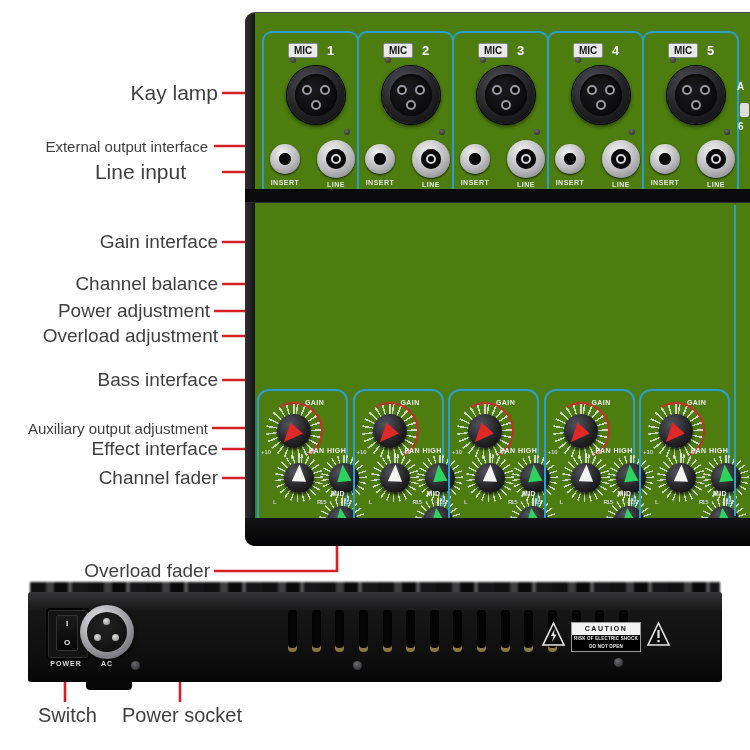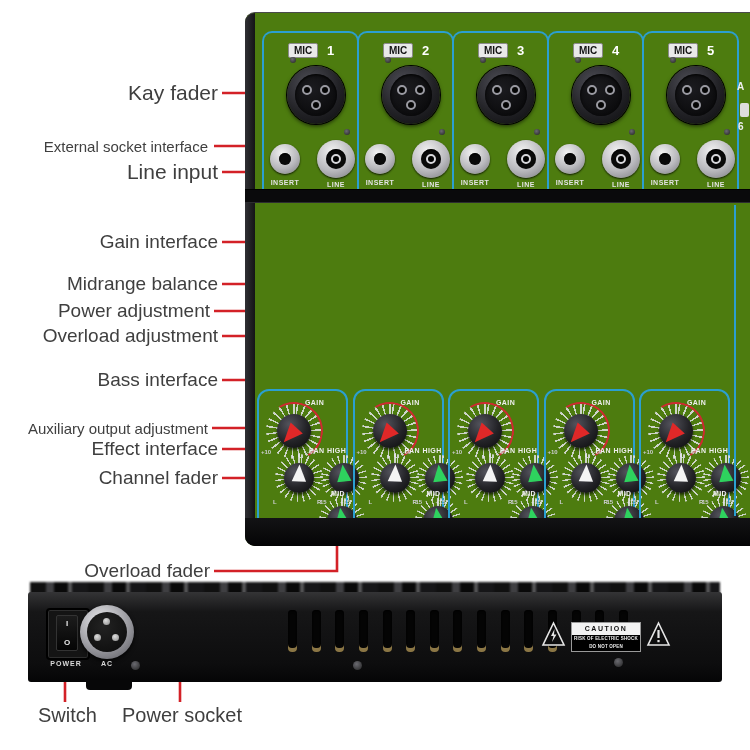--- a/index.html
+++ b/index.html
@@ -57,25 +57,25 @@
   .slot{width:9px;height:42px;background:#040404;border-radius:4px;box-shadow:inset 0 -4px 0 rgba(186,158,92,.75),inset 0 1px 2px #000;}
   .warn-tri{position:absolute;}
   #caution-box{position:absolute;left:543px;top:30px;width:70px;height:30px;border:1px solid #999;box-sizing:border-box;background:#000;}
   #caution-top{height:12px;background:#f2f2f2;color:#101010;text-align:center;font-size:7px;font-weight:bold;letter-spacing:1.5px;line-height:12px;}
   .caution-line{color:#f0f0f0;text-align:center;font-weight:bold;font-size:4.5px;line-height:8px;letter-spacing:.2px;}
   .foot{position:absolute;background:#070708;border-radius:0 0 4px 4px;}
 </style>
 </head>
 <body style="--accent-red: #d32127; --panel-blue: #2b9fd0; --led-red: #ff2020;">
 
-<div class="ann f21" style="right:532px;top:93px">Kay fader</div>
-<div class="ann f15" style="right:542px;top:146px">External socket interface</div>
-<div class="ann f21" style="right:532px;top:172px">Line input</div>
+<div class="ann f21" style="right:532px;top:93px">Kay lamp</div>
+<div class="ann f15" style="right:542px;top:146px">External output interface</div>
+<div class="ann f21" style="right:564px;top:172px">Line input</div>
 <div class="ann f19" style="right:532px;top:242px">Gain interface</div>
-<div class="ann f19" style="right:532px;top:284px">Midrange balance</div>
+<div class="ann f19" style="right:532px;top:284px">Channel balance</div>
 <div class="ann f19" style="right:540px;top:311px">Power adjustment</div>
 <div class="ann f19" style="right:532px;top:336px">Overload adjustment</div>
 <div class="ann f19" style="right:532px;top:380px">Bass interface</div>
 <div class="ann f15" style="right:542px;top:428px">Auxiliary output adjustment</div>
 <div class="ann f19" style="right:532px;top:449px">Effect interface</div>
 <div class="ann f19" style="right:532px;top:478px">Channel fader</div>
 <div class="ann f19" style="right:540px;top:571px">Overload fader</div>
 <div class="ann f20" style="left:38px;top:715px;text-align:left">Switch</div>
 <div class="ann f20" style="left:122px;top:715px;text-align:left">Power socket</div>
 

